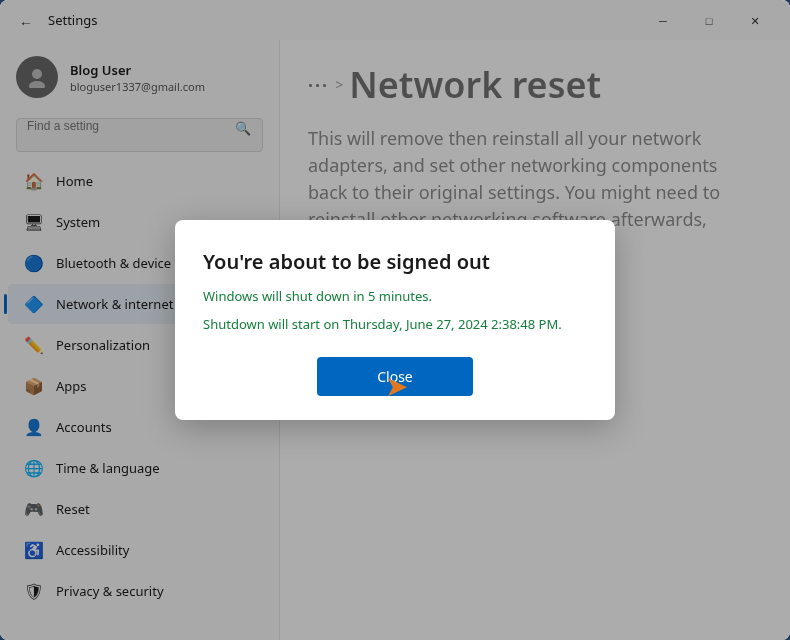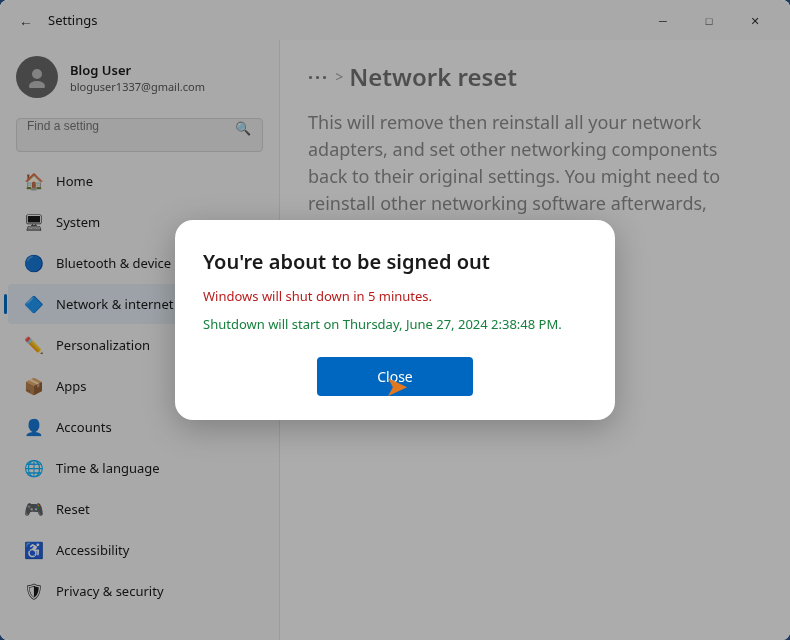--- a/index.html
+++ b/index.html
@@ -173,21 +173,21 @@
     }
 
     .breadcrumb {
       display: flex;
       align-items: center;
       gap: 6px;
       margin-bottom: 16px;
     }
     .breadcrumb-dots { font-size: 18px; color: #333; font-weight: bold; letter-spacing: 2px; }
     .breadcrumb-sep { color: #666; font-size: 14px; }
-    .breadcrumb-title { font-size: 24px; font-weight: 600; color: #1a1a1a; }
+    .breadcrumb-title { font-size: 36px; font-weight: 600; color: #1a1a1a; }
 
     .content-description {
       font-size: 18px;
       color: #444;
       line-height: 1.5;
       margin-bottom: 24px;
       max-width: 440px;
     }
 
     .reset-btn {
@@ -216,37 +216,37 @@
       top: 0; left: 0; right: 0; bottom: 0;
       background: rgba(0,0,0,0.3);
       display: flex;
       align-items: center;
       justify-content: center;
       z-index: 100;
     }
 
     .dialog {
       background: white;
-      border-radius: 18px;
+      border-radius: 8px;
       width: 440px;
       padding: 28px 28px 24px;
       box-shadow: 0 8px 32px rgba(0,0,0,0.25);
       position: relative;
     }
 
     .dialog-title {
       font-size: 20px;
       font-weight: 600;
       color: #1a1a1a;
       margin-bottom: 12px;
     }
 
     .dialog-msg1 {
       font-size: 13px;
-      color: #b91c1c;
+      color: #15803d;
       margin-bottom: 10px;
     }
 
     .dialog-msg2 {
       font-size: 13px;
       color: #15803d;
       margin-bottom: 24px;
     }
 
     .dialog-footer {

